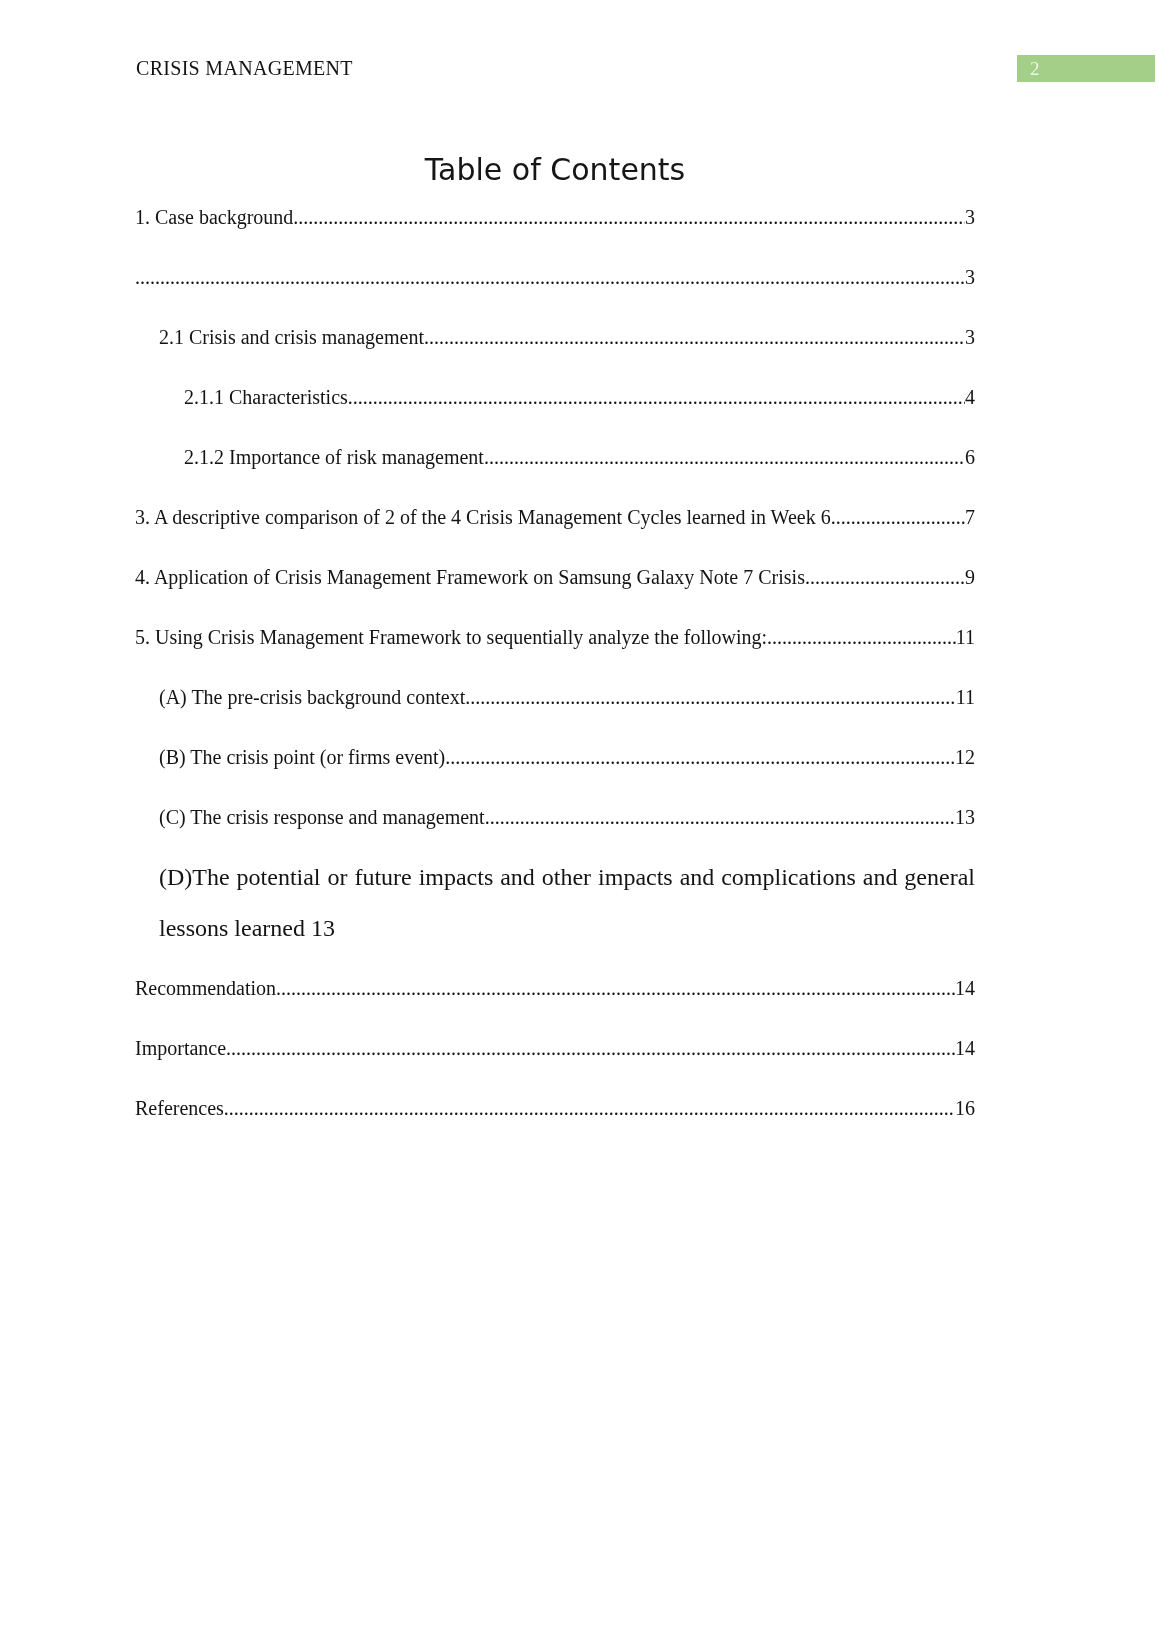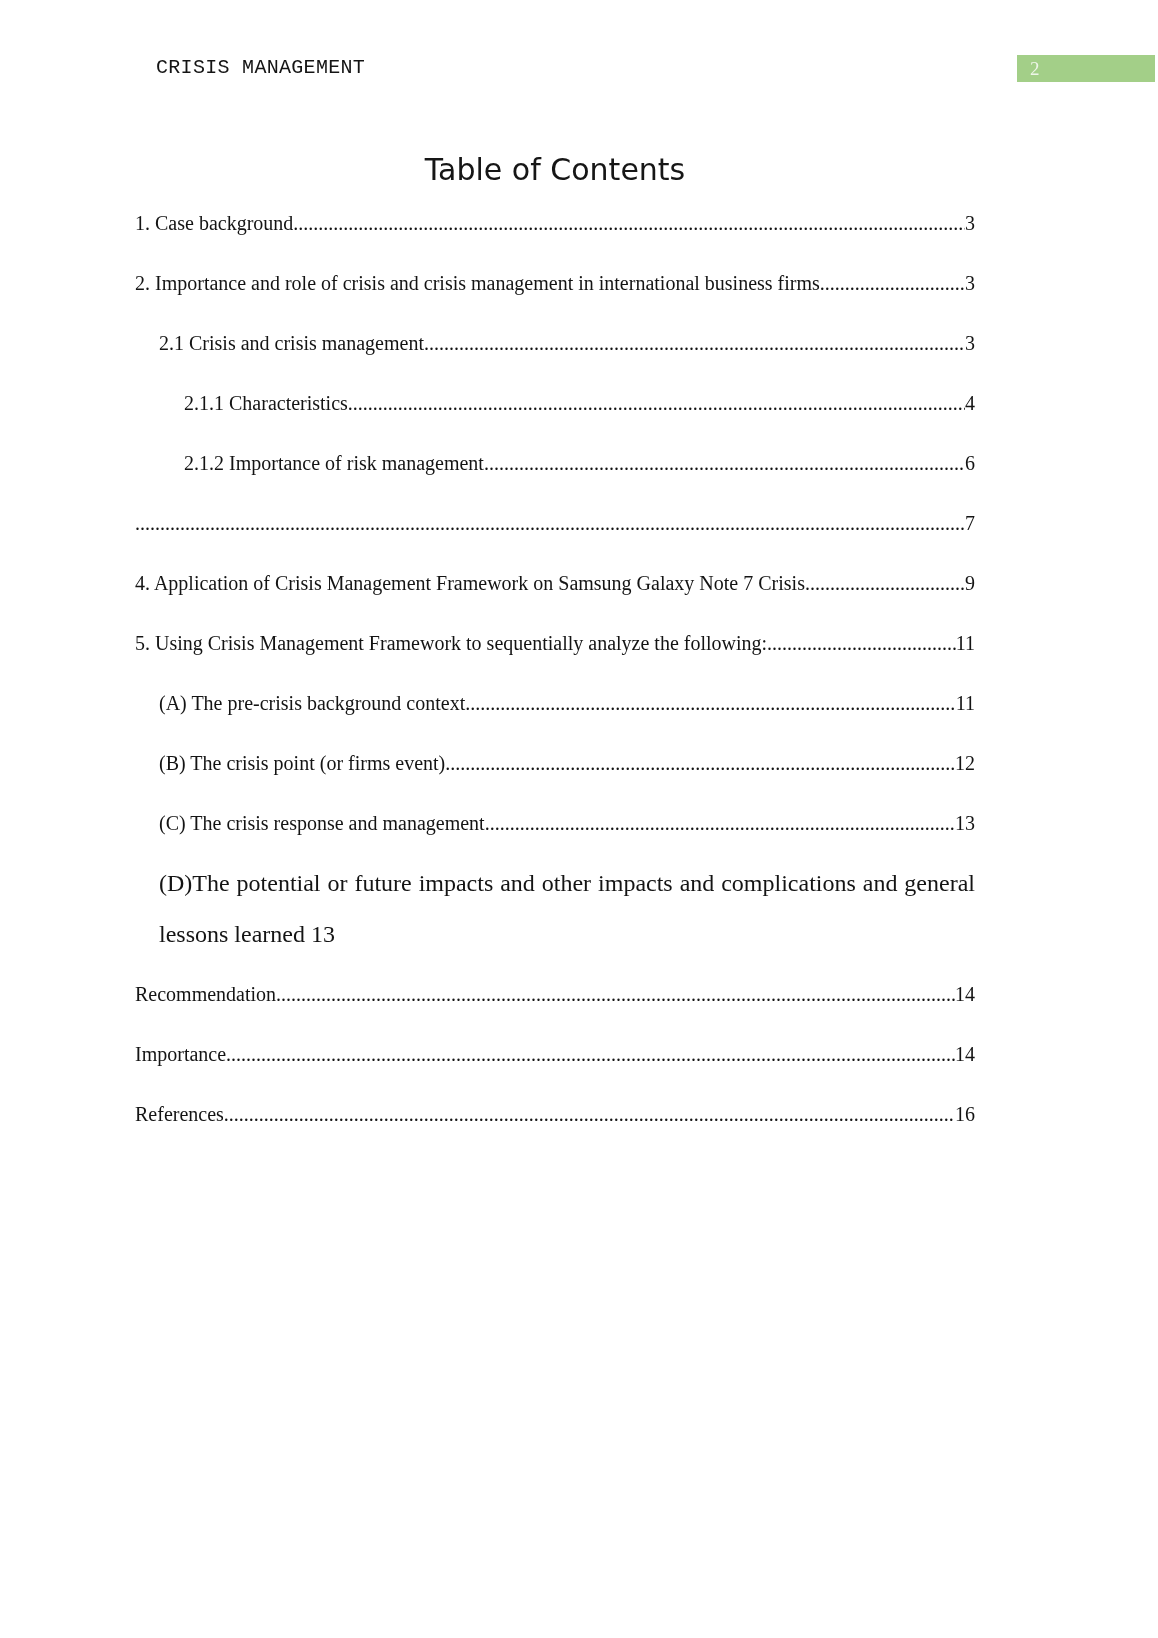--- a/index.html
+++ b/index.html
@@ -13,27 +13,26 @@
     height: 1638px;
     background: #ffffff;
     color: #141414;
     overflow: hidden;
     font-family: "Liberation Serif", serif;
   }
 
   
   .running-title {
     position: absolute;
-    left: 156px;
+    left: 136px;
     top: 56px;
     font-size: 20px;
     line-height: 24px;
     letter-spacing: 0.3px;
     white-space: nowrap;
-    font-family: Liberation Mono, monospace;
   }
   .page-number-box {
     position: absolute;
     left: 1017px;
     top: 55px;
     width: 138px;
     height: 27px;
     box-sizing: border-box;
     padding-left: 13px;
     line-height: 27px;
@@ -45,21 +44,21 @@
     position: absolute;
     left: 135px;
     top: 150px;
     width: 840px;
   }
   .toc-title {
     font-family: "DejaVu Sans", sans-serif;
     font-size: 30px;
     line-height: 40px;
     text-align: center;
-    margin-bottom: 20px;
+    margin-bottom: 14px;
     color: #161616;
   }
   .entry {
     display: flex;
     align-items: baseline;
     font-size: 20px;
     line-height: 26px;
     margin-bottom: 34px;
     cursor: default;
   }
@@ -100,21 +99,20 @@
 
     <div class="toc-title">Table of Contents</div>
 
     <div class="entry lvl0">
       <span class="lbl">1. Case background</span>
         <span class="dots">........................................................................................................................................................................................................................................................</span>
         <span class="pg">3</span>
     </div>
 
     <div class="entry lvl0">
-      <span class="lbl">2. Importance and role of crisis and crisis management in international business firms</span>
         <span class="dots">........................................................................................................................................................................................................................................................</span>
         <span class="pg">3</span>
     </div>
 
     <div class="entry lvl1">
       <span class="lbl">2.1 Crisis and crisis management</span>
         <span class="dots">........................................................................................................................................................................................................................................................</span>
         <span class="pg">3</span>
     </div>
 
@@ -124,20 +122,21 @@
         <span class="pg">4</span>
     </div>
 
     <div class="entry lvl2">
       <span class="lbl">2.1.2 Importance of risk management</span>
         <span class="dots">........................................................................................................................................................................................................................................................</span>
         <span class="pg">6</span>
     </div>
 
     <div class="entry lvl0">
+      <span class="lbl">3. A descriptive comparison of 2 of the 4 Crisis Management Cycles learned in Week 6</span>
         <span class="dots">........................................................................................................................................................................................................................................................</span>
         <span class="pg">7</span>
     </div>
 
     <div class="entry lvl0">
       <span class="lbl">4. Application of Crisis Management Framework on Samsung Galaxy Note 7 Crisis</span>
         <span class="dots">........................................................................................................................................................................................................................................................</span>
         <span class="pg">9</span>
     </div>
 

